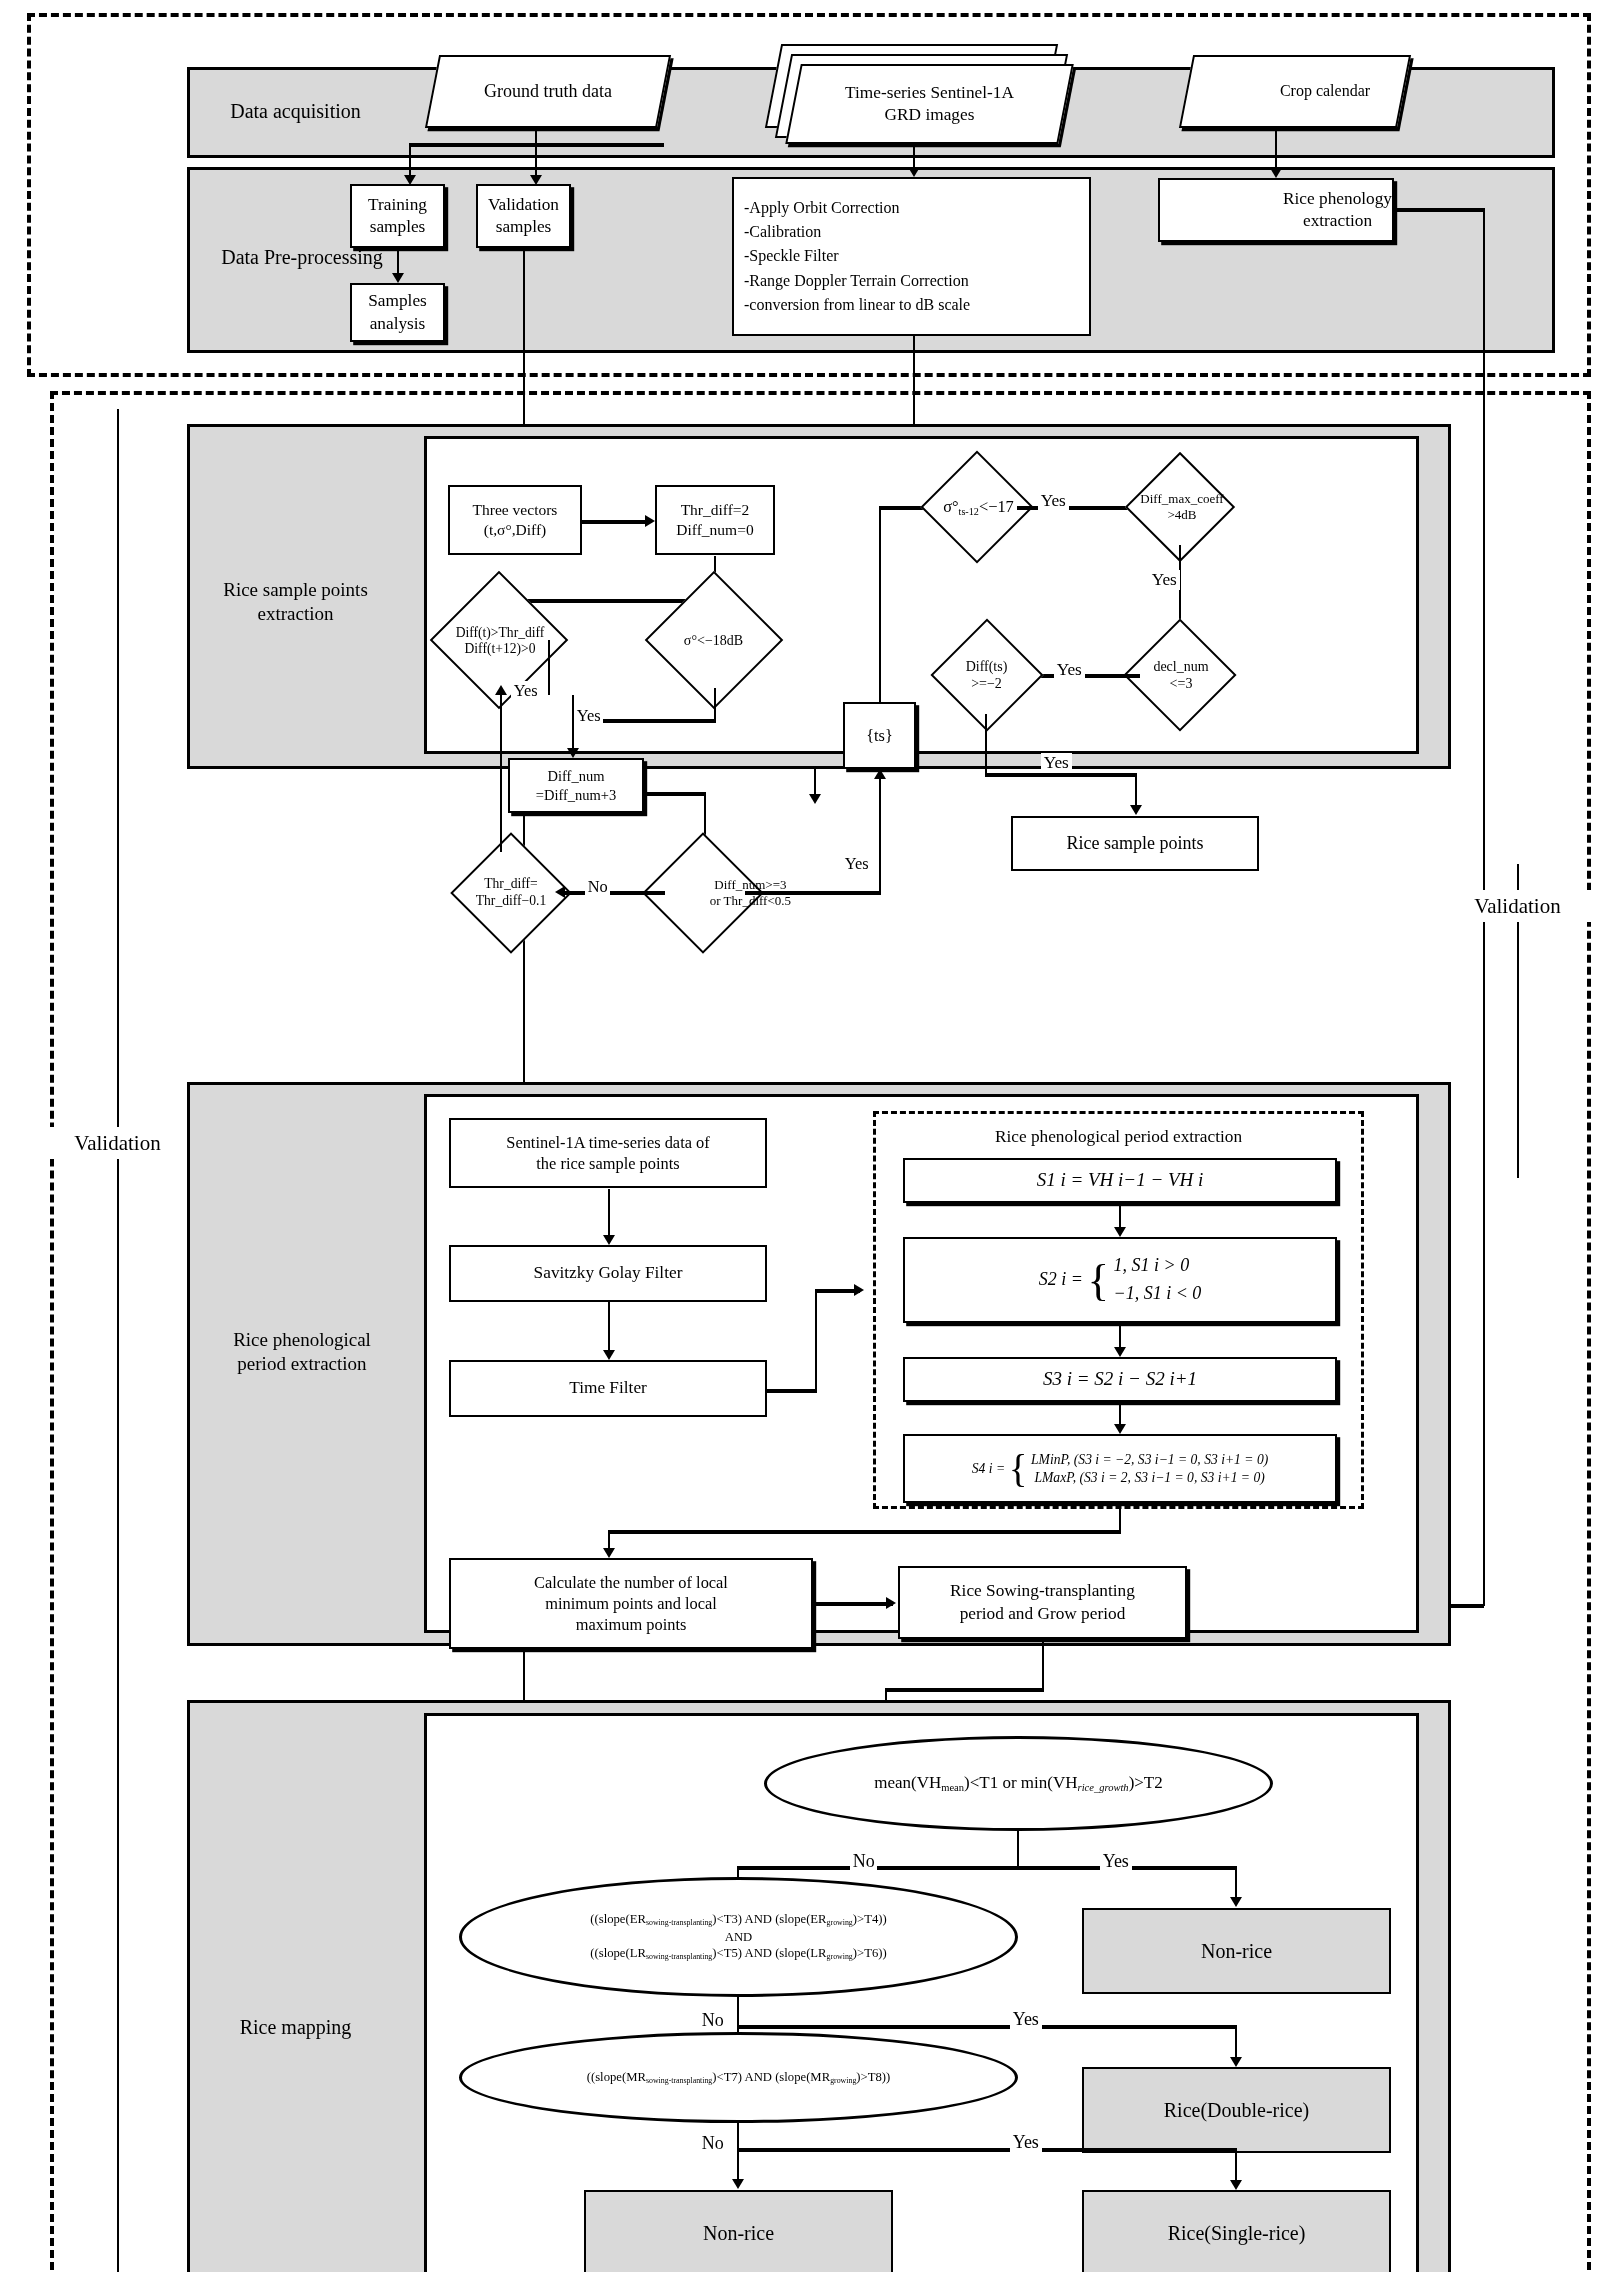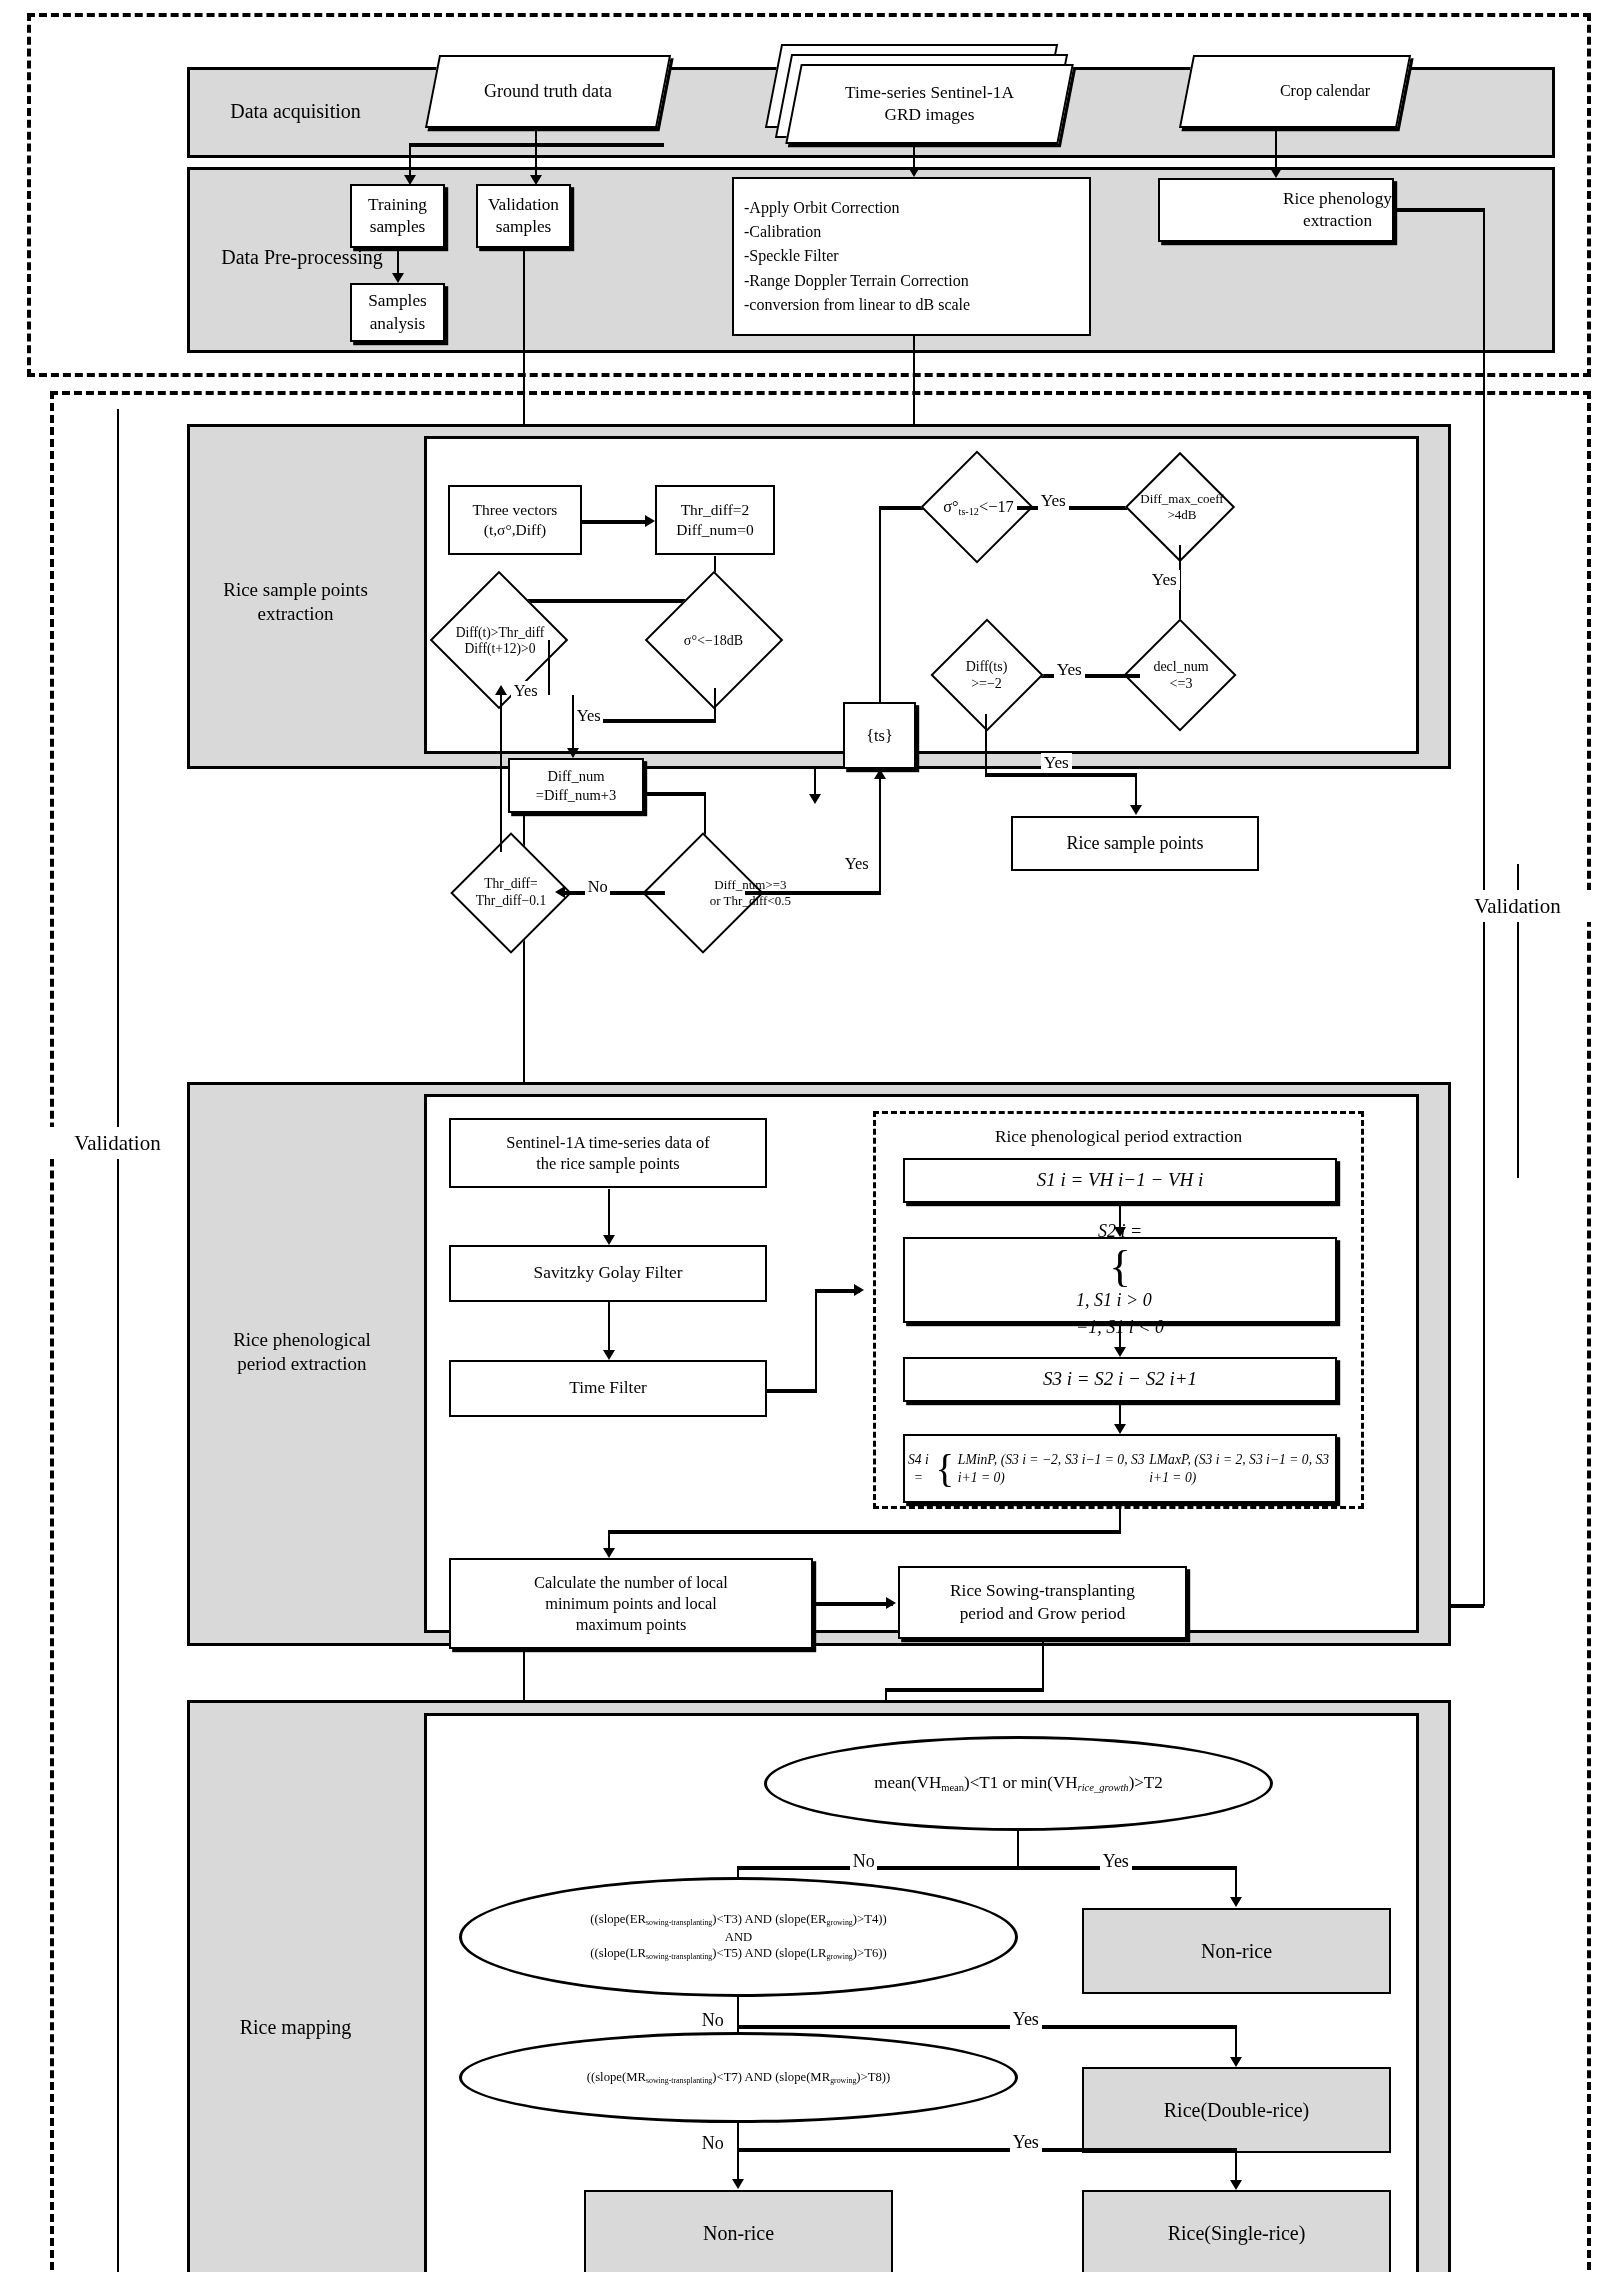--- a/index.html
+++ b/index.html
@@ -346,21 +346,21 @@
     <span>Rice phenological period extraction</span>
   </div>
 
   <div class="box shadow" style="left:903px;top:1158px;width:434px;height:45px;font-size:19px;">
     <span class="it">S1 i = VH i−1 − VH i</span>
   </div>
   <div class="v" style="left:1119px;top:1204px;height:26px;"></div>
   <div class="ar-d" style="left:1114px;top:1227px;"></div>
 
   <div class="box shadow" style="left:903px;top:1237px;width:434px;height:86px;font-size:18px;">
-    <span style="display:flex;align-items:center;gap:4.5px;flex-direction:column;">
+    <span style="display:flex;align-items:center;gap:4.5px;">
       <span class="it">S2 i =</span>
       <span style="font-size:45px;line-height:0.8;font-weight:300;">{</span>
       <span style="display:flex;flex-direction:column;text-align:left;gap:4.5px;">
         <span class="it">1,         S1 i &gt; 0</span>
         <span class="it">−1,     S1 i &lt; 0</span>
       </span>
     </span>
   </div>
   <div class="v" style="left:1119px;top:1324px;height:26px;"></div>
   <div class="ar-d" style="left:1114px;top:1347px;"></div>
@@ -368,21 +368,21 @@
   <div class="box shadow" style="left:903px;top:1357px;width:434px;height:45px;font-size:19px;">
     <span class="it">S3 i = S2 i − S2 i+1</span>
   </div>
   <div class="v" style="left:1119px;top:1404px;height:23.6px;"></div>
   <div class="ar-d" style="left:1114px;top:1424px;"></div>
 
   <div class="box shadow" style="left:903px;top:1434px;width:434px;height:69px;font-size:13.6px;">
     <span style="display:flex;align-items:center;gap:3.6px;">
       <span class="it">S4 i =</span>
       <span style="font-size:39px;line-height:0.8;font-weight:300;">{</span>
-      <span style="display:flex;flex-direction:row;text-align:left;gap:0;">
+      <span style="display:flex;flex-direction:column;text-align:center;gap:0;">
         <span class="it">LMinP,    (S3 i = −2, S3 i−1 = 0, S3 i+1 = 0)</span>
         <span class="it">LMaxP,   (S3 i = 2, S3 i−1 = 0, S3 i+1 = 0)</span>
       </span>
     </span>
   </div>
 
   <div class="v" style="left:1119px;top:1509px;height:23px;"></div>
   <div class="hb" style="left:608px;top:1530px;width:513px;"></div>
   <div class="v" style="left:608px;top:1530px;height:23px;"></div>
   <div class="ar-d" style="left:603px;top:1548px;"></div>

